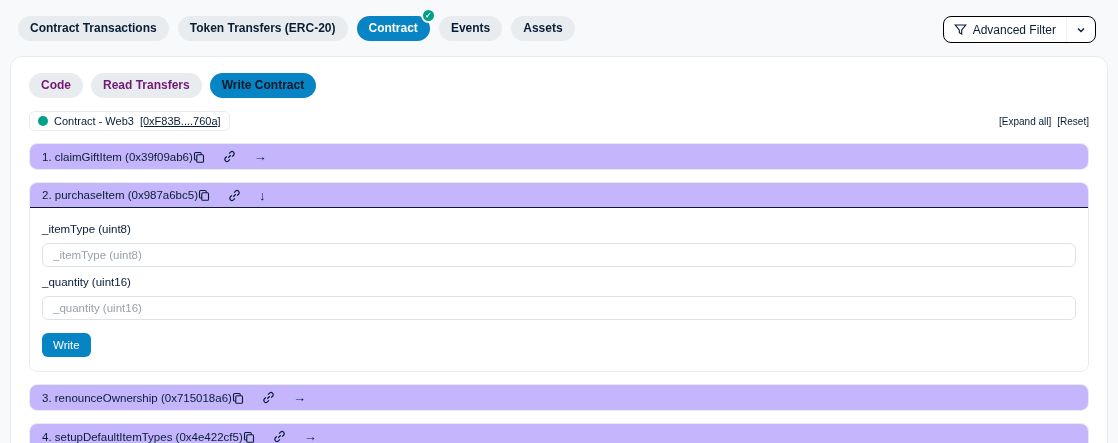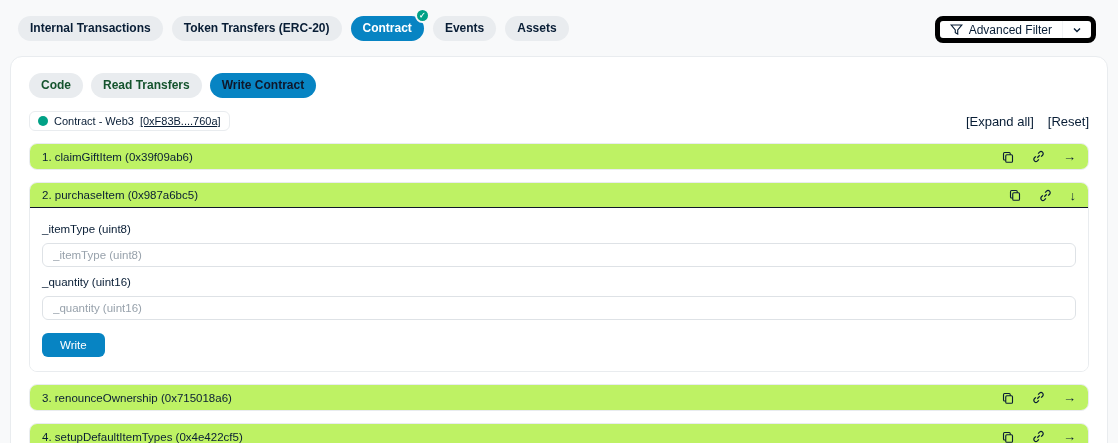--- a/index.html
+++ b/index.html
@@ -19,75 +19,75 @@
   }
   .tab-pill.active { background:#0784c3; color:#fff; }
   .badge-check {
     position:absolute; top:-8px; right:-6px; width:15px; height:15px;
     background:#00a186; border-radius:50%; color:#fff; font-size:8px;
     display:flex; align-items:center; justify-content:center;
     border:2px solid #f8f9fa;
   }
   
   .adv-filter {
-    display:flex; align-items:center; background:#fff; border:5px solid #000000;
+    display:flex; align-items:center; background:#fff; border:1px solid #000000;
     border-radius:8px; height:27px; font-size:12px; cursor:pointer; overflow:hidden;
   }
   .adv-filter .main-part { display:flex; align-items:center; gap:6px; padding:0 10px; }
   .adv-filter .chev-part { display:flex; align-items:center; padding:0 9px; border-left:1px solid #f1f3f5; height:100%; }
   .icon-svg { display:block; }
   
   .card {
     margin:13px 10px 0; background:#fff; border:1px solid #e9ecef;
     border-radius:12px; padding:16px 18px; height:520px;
   }
   .sub-tabs { display:flex; gap:8px; }
   .sub-pill {
-    background:#e9ecef; color:#14532d; font-weight:700; font-size:12px;
+    background:#e9ecef; color:#701a75; font-weight:700; font-size:12px;
     line-height:13px; padding:6px 12px; border-radius:14px; cursor:pointer; white-space:nowrap;
   }
   .sub-pill.active { background:#0784c3; color:#0f172a; }
   
   .conn-row { display:flex; justify-content:space-between; align-items:center; margin-top:13px; }
   .connected-box {
     display:inline-flex; align-items:center; gap:6px; border:1px solid #e9ecef;
     border-radius:6px; padding:3px 8px; font-size:11px; background:#fff;
   }
   .conn-dot { width:10px; height:10px; border-radius:50%; background:#00a186; }
   .addr-link { color:#081d35; text-decoration:underline; cursor:pointer; }
-  .right-links { display:flex; gap:14px; font-size:13px; }
+  .right-links { display:flex; gap:6px; font-size:10px; }
   .right-links span { cursor:pointer; }
   
   .method { border:1px solid #e9ecef; border-radius:8px; background:#f8f9fa; margin-top:12px; overflow:hidden; }
   .method-header {
-    display:flex; justify-content:space-between; align-items:center;
-    padding:5px 12px; min-height:25px; font-size:11.5px; cursor:pointer; background:#bef264;
+    display:flex; align-items:center;
+    padding:5px 12px; min-height:25px; font-size:11.5px; cursor:pointer; background:#c4b5fd;
   }
   .method.expanded { background:#fff; }
   .method.expanded .method-header { border-bottom:1px solid #0f172a; }
   .method-icons { display:flex; gap:18px; align-items:center; color:#081d35; }
   .m-icon { cursor:pointer; display:flex; align-items:center; font-size:13px; line-height:13px; }
   .method-body { background:#fff; padding:6px 12px 14px; }
   .field-label { font-size:11.5px; margin:9px 0 8px; }
   .field-input {
     width:100%; height:24px; border:1px solid #dee2e6; border-radius:6px;
     padding:0 10px; font-size:11.5px; color:#081d35; font-family:inherit; outline:none; background:#fff;
   }
   .field-input::placeholder { color:#98a2ac; }
   .write-btn {
     margin-top:13px; background:#0784c3; color:#fff; border:none; border-radius:6px;
-    padding:6px 18px; font-size:11.5px; font-family:inherit; cursor:pointer;
+    padding:6px 11px; font-size:11.5px; font-family:inherit; cursor:pointer;
   }
 </style>
 </head>
 <body>
 
 <div class="tabs-row">
   <div class="tabs">
-    <div class="tab-pill">Internal Transactions</div>
+    <div class="tab-pill">Contract Transactions</div>
     <div class="tab-pill">Token Transfers (ERC-20)</div>
     <div class="tab-pill active">
       <span>Contract</span>
       <span class="badge-check">✓</span>
     </div>
     <div class="tab-pill">Events</div>
     <div class="tab-pill">Assets</div>
   </div>
 
   <div class="adv-filter">

